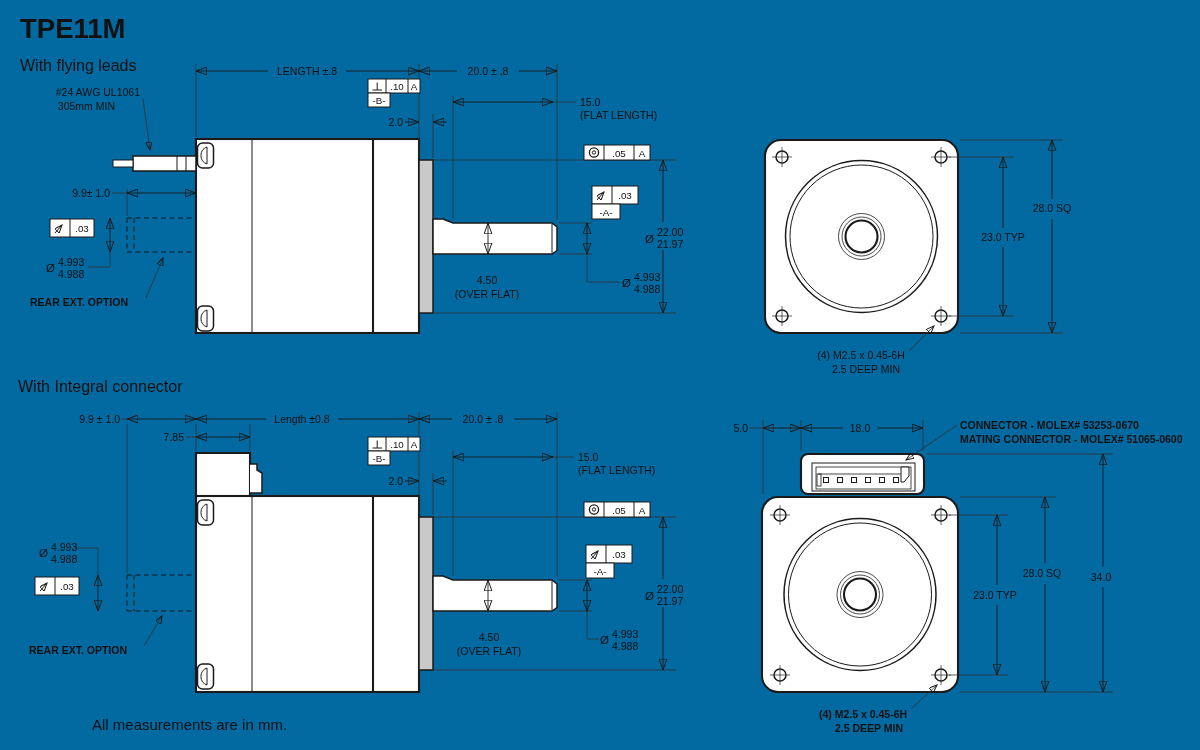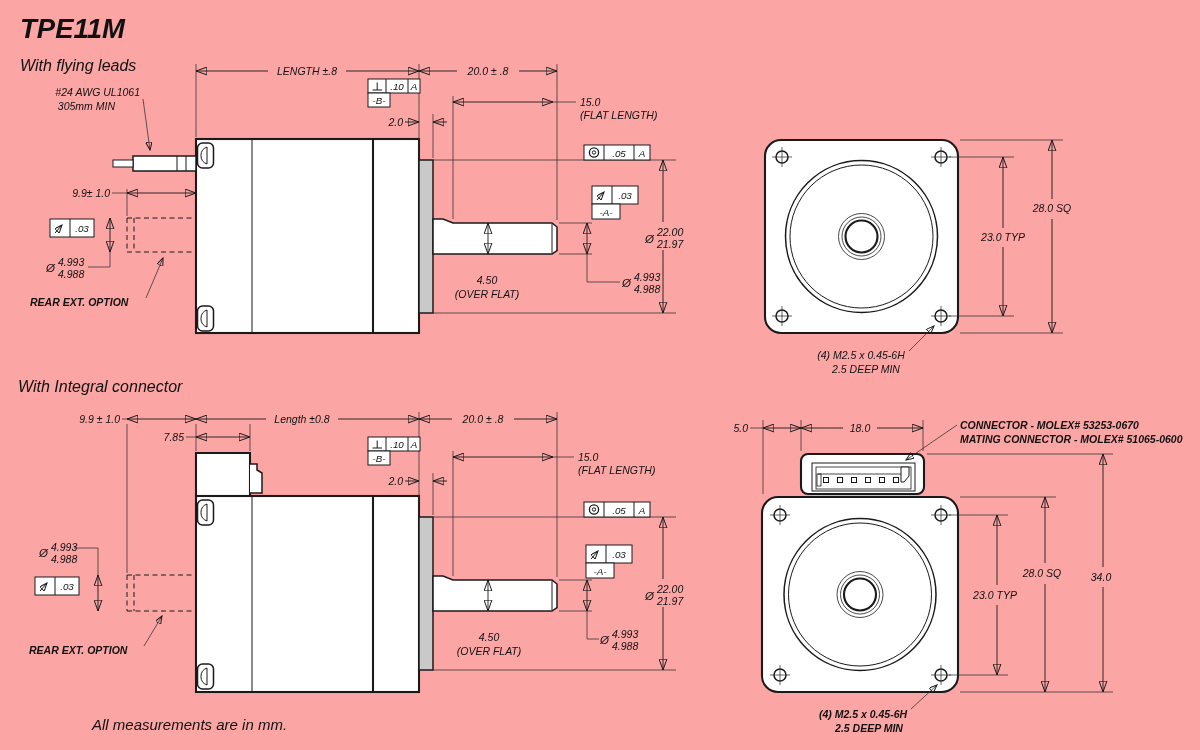--- a/index.html
+++ b/index.html
@@ -1,17 +1,17 @@
 <!DOCTYPE html>
 <html><head>
 <meta charset="utf-8">
 <style>
   html,body{margin:0;padding:0;background:#fff;}
-  .page{position:relative;width:1200px;height:750px;background:#fca5a5;overflow:hidden;
-        font-family:"Liberation Sans",sans-serif;font-style:italic;}
+  .page{position:relative;width:1200px;height:750px;background:#0369a1;overflow:hidden;
+        font-family:"Liberation Sans",sans-serif;}
   svg line, svg path, svg rect, svg circle, svg polyline {stroke:#1a1a1a; fill:none;}
   .f{fill:#ffffff;}
   .gray{fill:#c9c9c9;}
   .w2{stroke-width:2.1;} .w15{stroke-width:1.5;} .w1{stroke-width:1;} .w08{stroke-width:0.8;}
   .thin{stroke-width:0.75; stroke:#2e2e2e;}
   .dim{stroke-width:0.9;}
   .dash{stroke-dasharray:5 3.5; stroke-width:1;}
   .ms{marker-start:url(#arr);} .me{marker-end:url(#arr);} .mes{marker-end:url(#arrs);}
   svg text{stroke:none; fill:#111; font-family:"Liberation Sans",sans-serif;}
   .t9{font-size:9.8px;} .t10{font-size:10.5px;} .t11{font-size:11.5px;}

